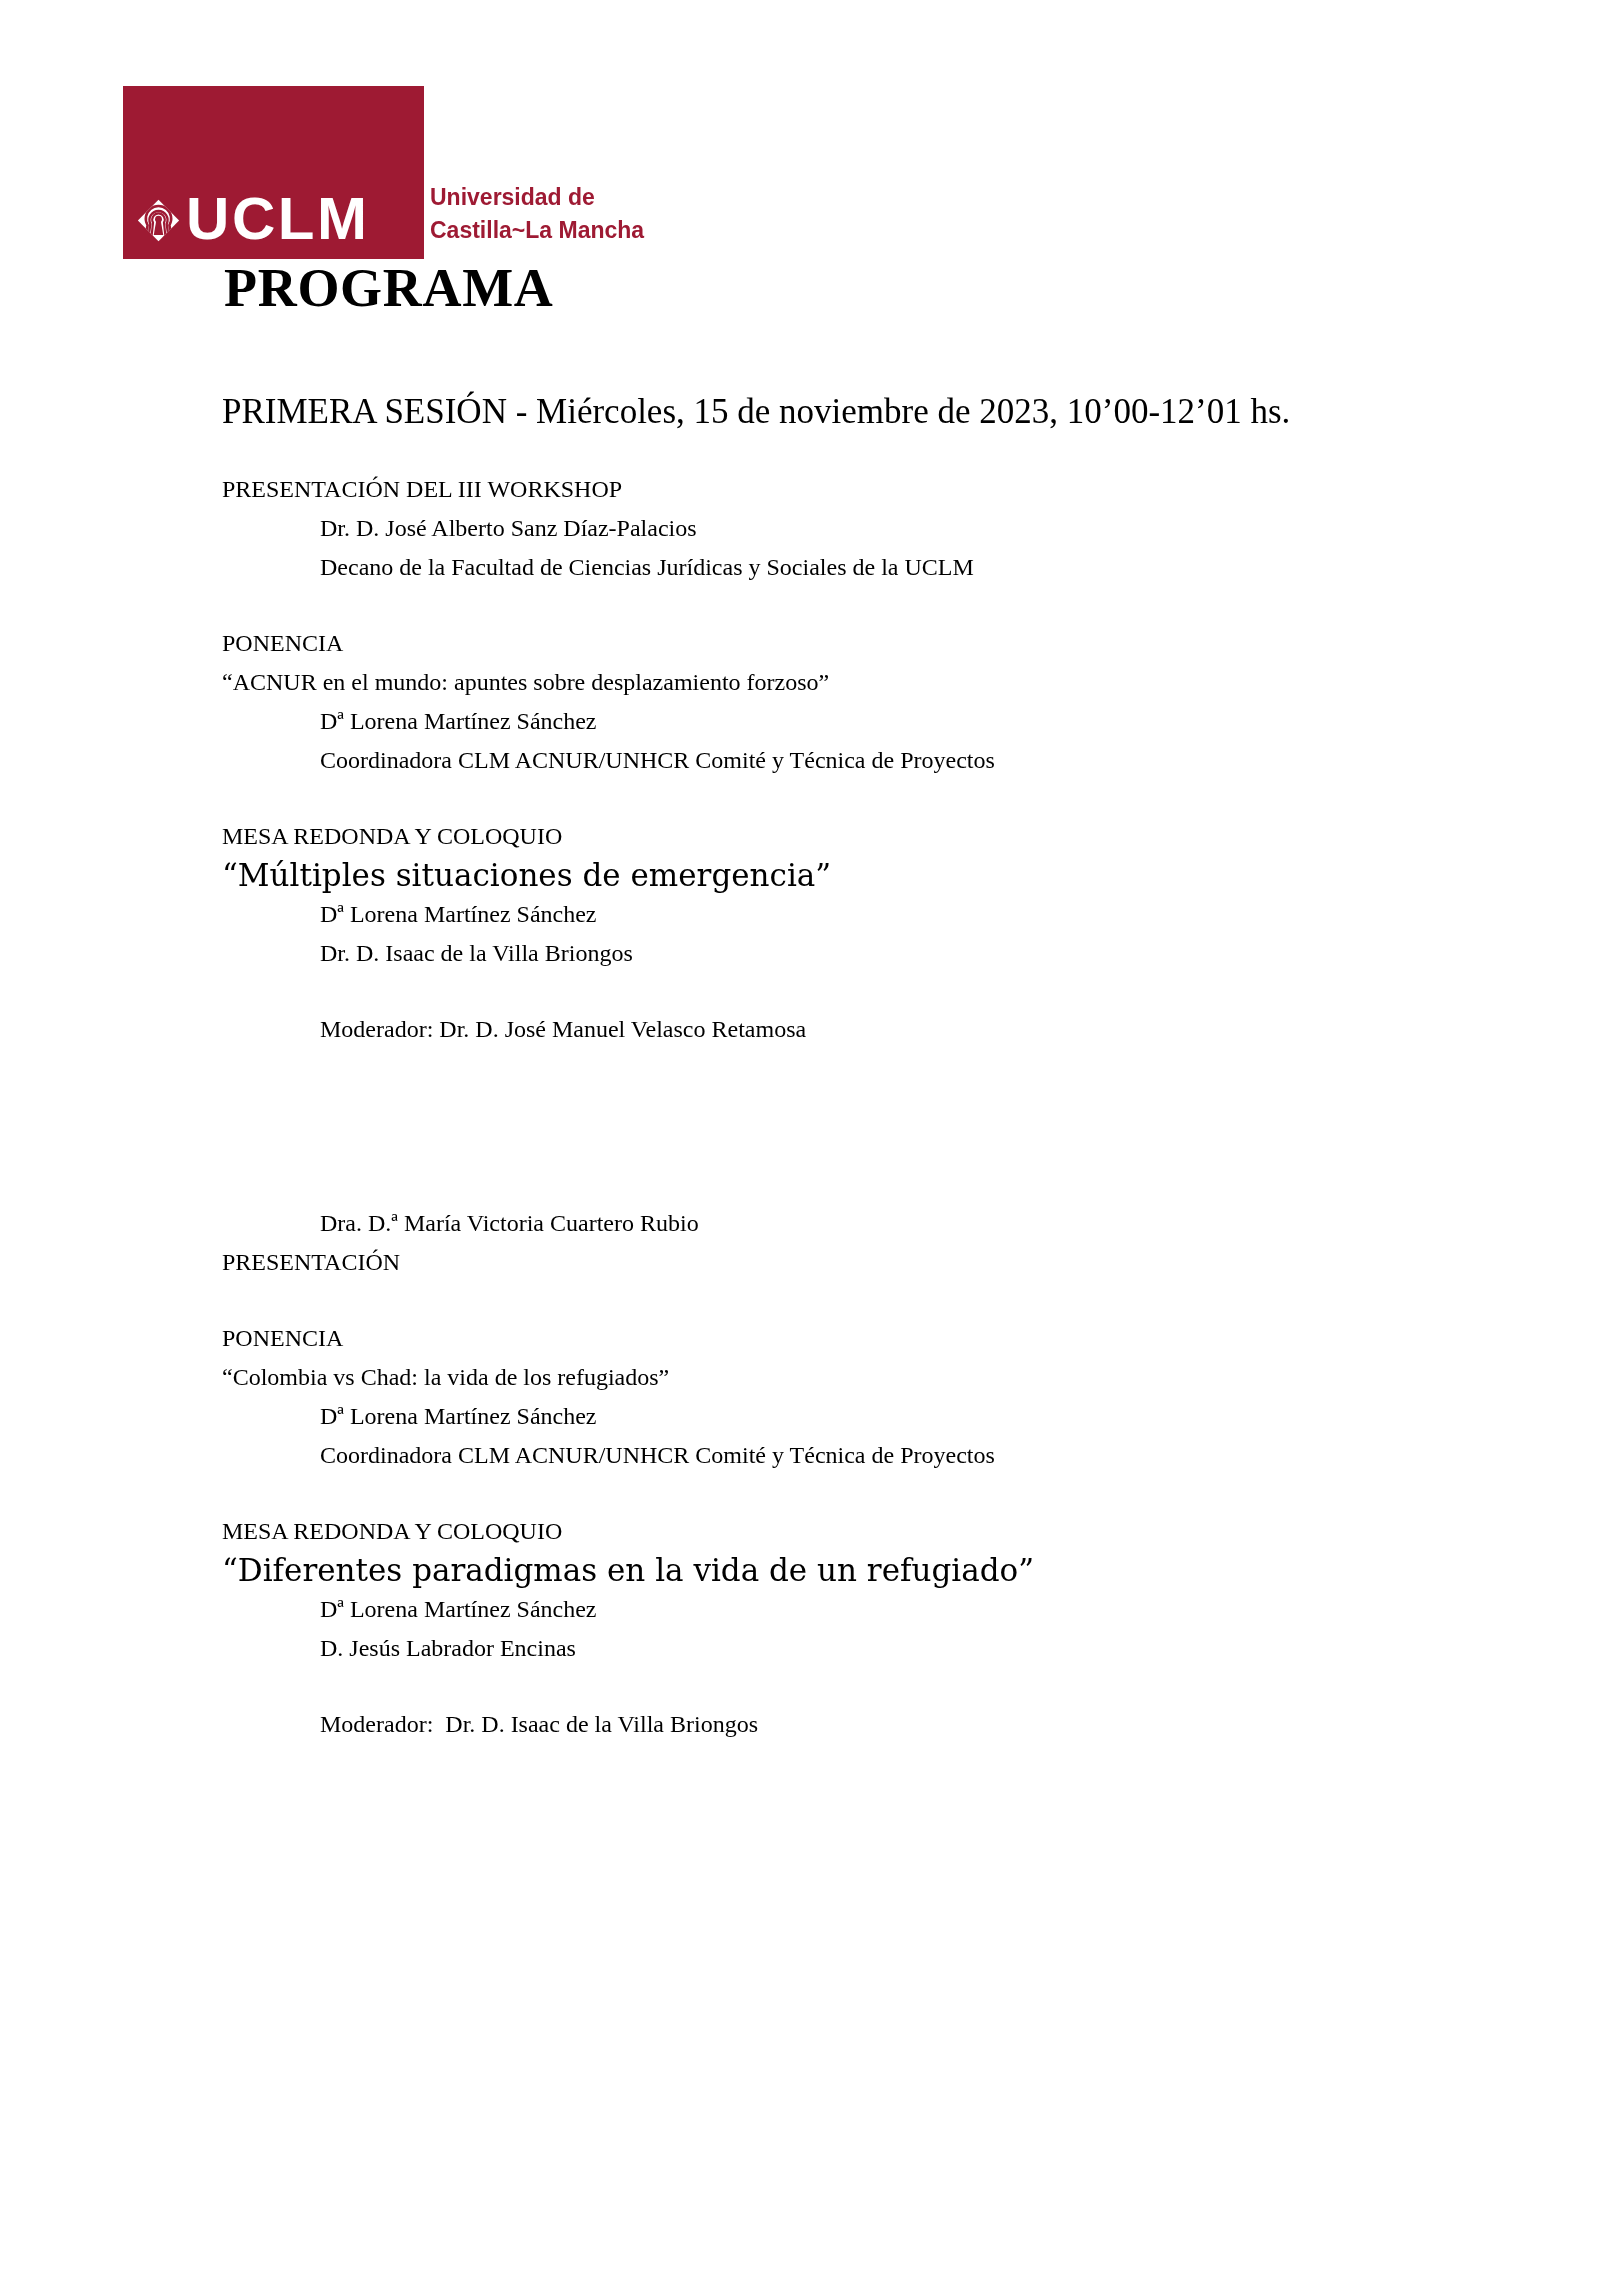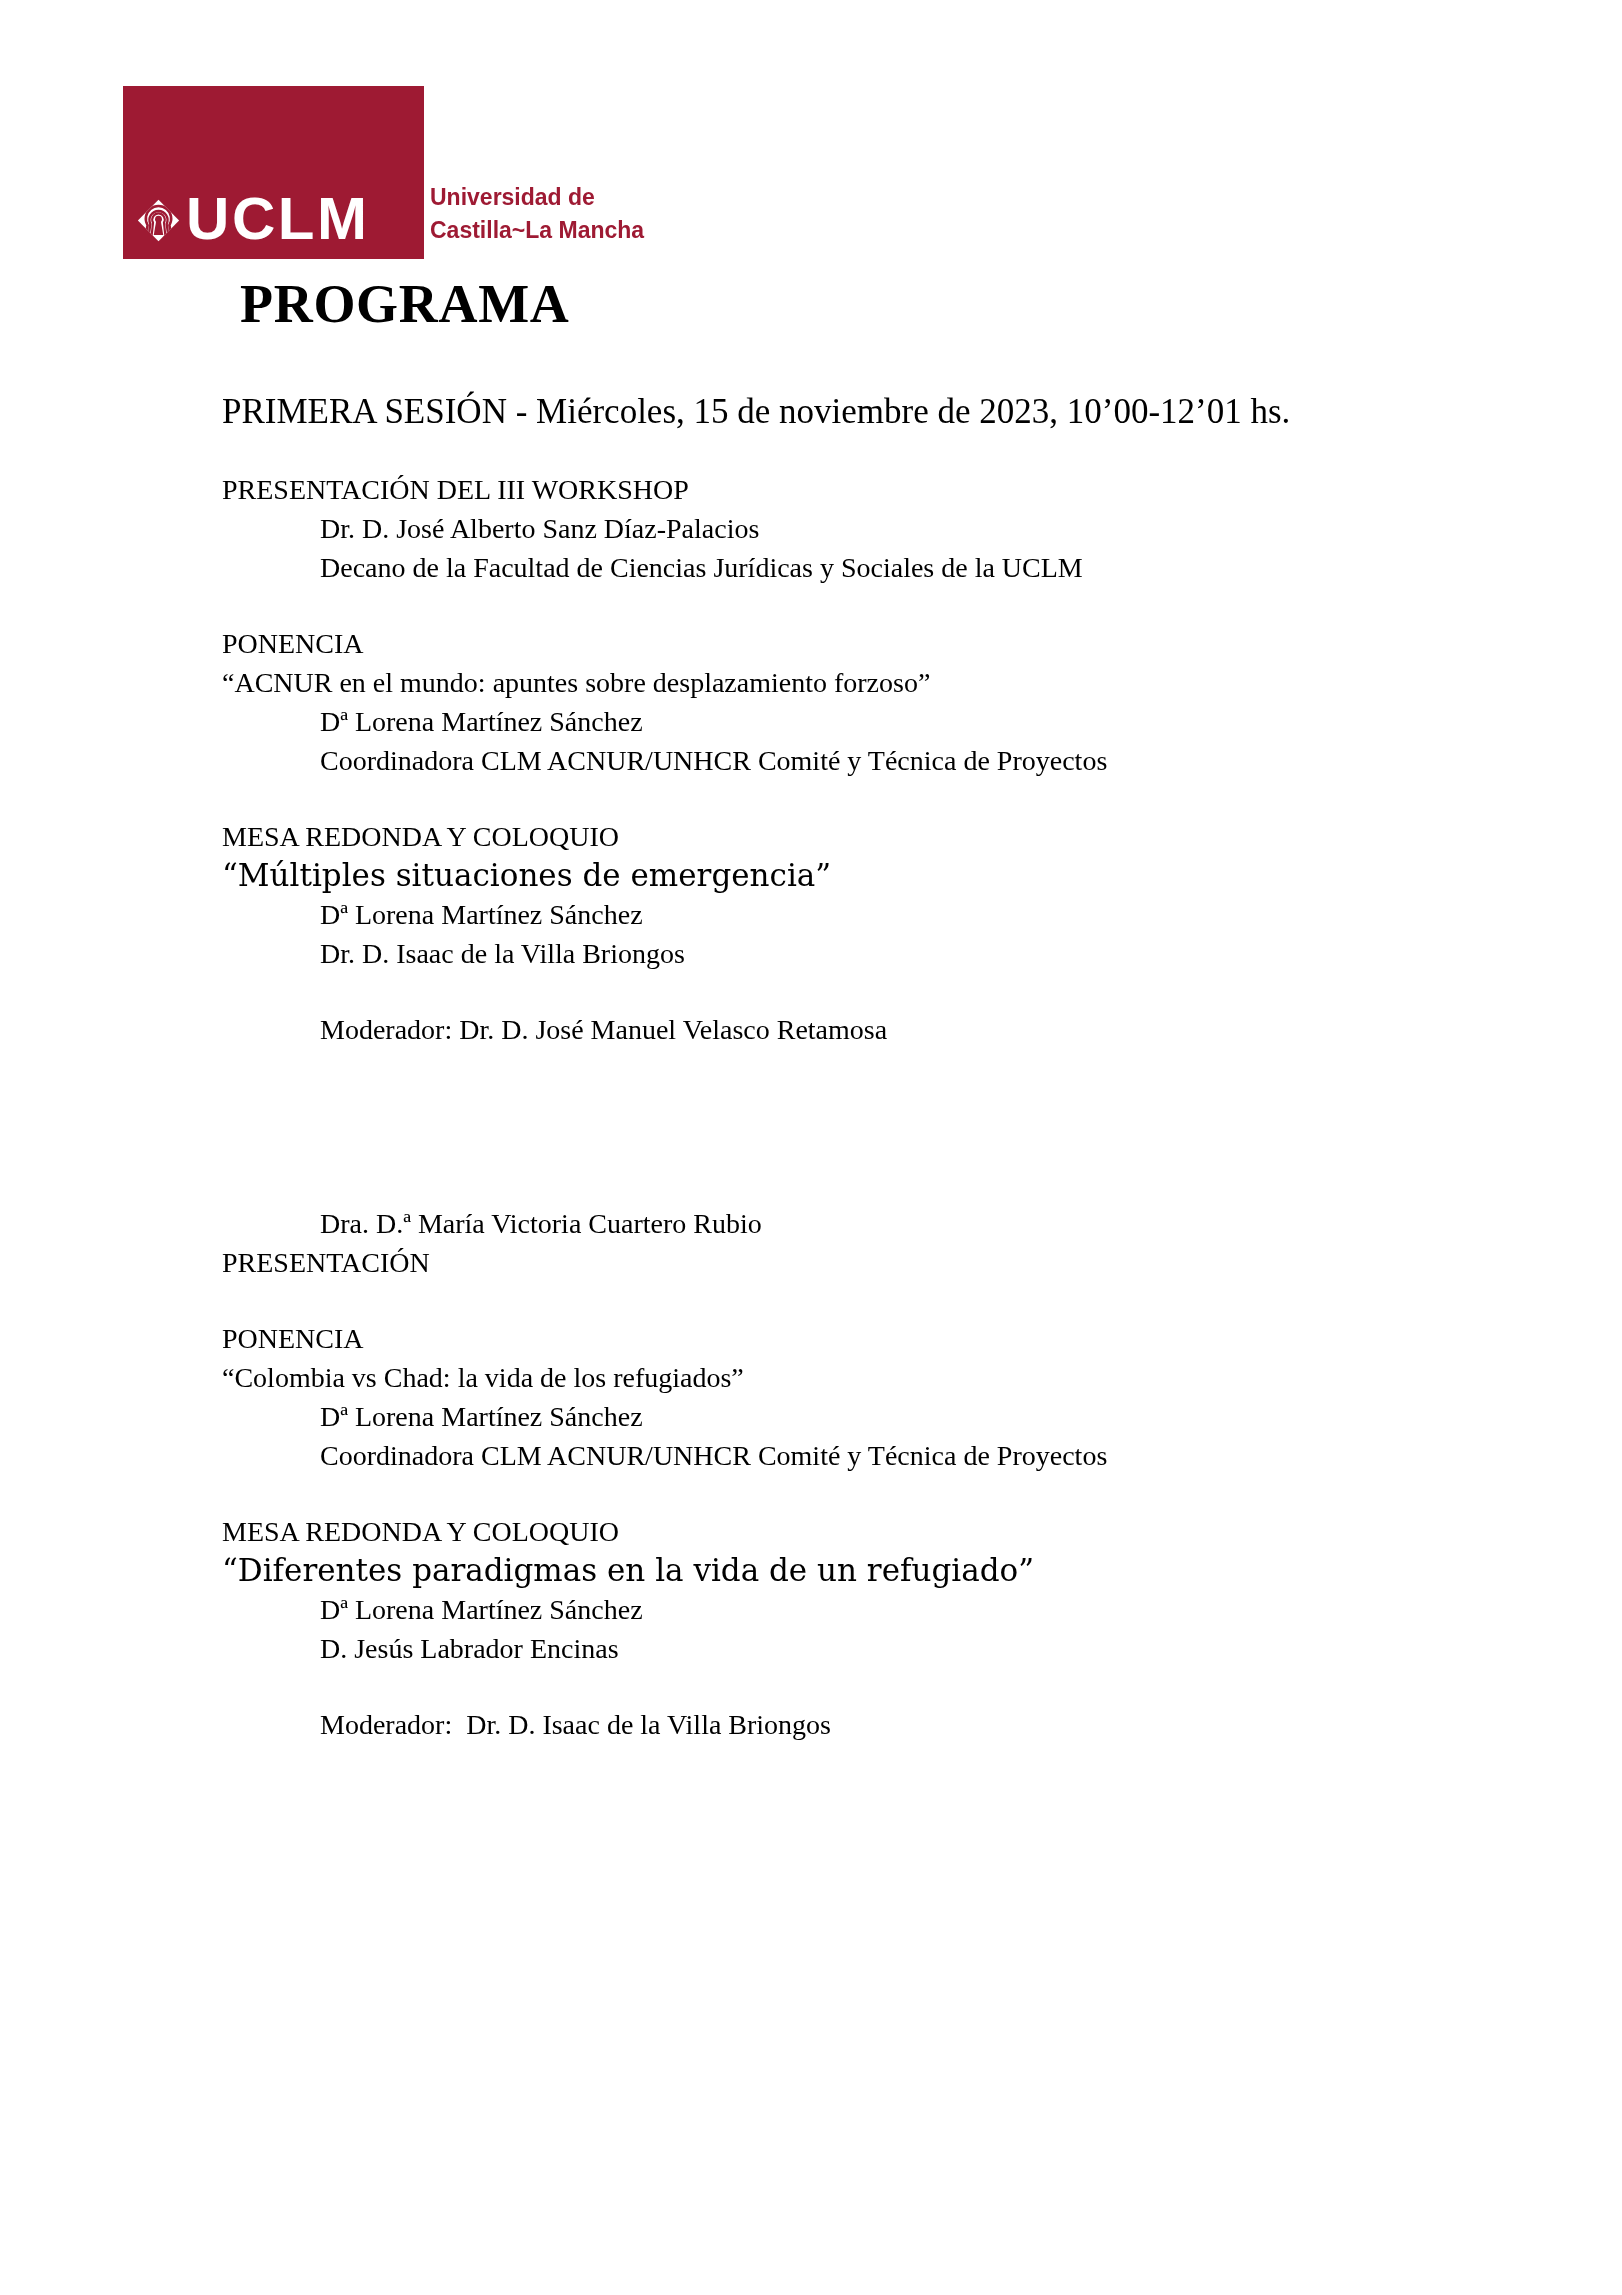--- a/index.html
+++ b/index.html
@@ -43,42 +43,42 @@
     font-size: 23px;
     line-height: 33px;
     color: #9E1A33;
     white-space: nowrap;
   }
 
   
   .doc-title {
     position: absolute;
     left: 224px; top: 261px;
-    margin: 16px;
+    margin: 0;
     font-family: "Liberation Serif", serif;
     font-weight: bold;
     font-size: 54px;
     line-height: 1;
     letter-spacing: 0.7px;
   }
 
   
   .content {
     position: absolute;
     left: 222px; top: 391px;
     width: 1374px;
   }
   .session-title {
     font-size: 35px;
     line-height: 42px;
     white-space: pre-wrap;
   }
   .session-title .b { font-weight: normal; }
   .line {
-    font-size: 28px;
+    font-size: 24px;
     line-height: 39px;
     white-space: pre-wrap;
   }
   .quote-alt {
     font-family: "DejaVu Serif", serif;
     font-size: 31px;
   }
   .ind { padding-left: 98px; }
   .gap { height: 37px; }
   .gap-xl { height: 118px; }

